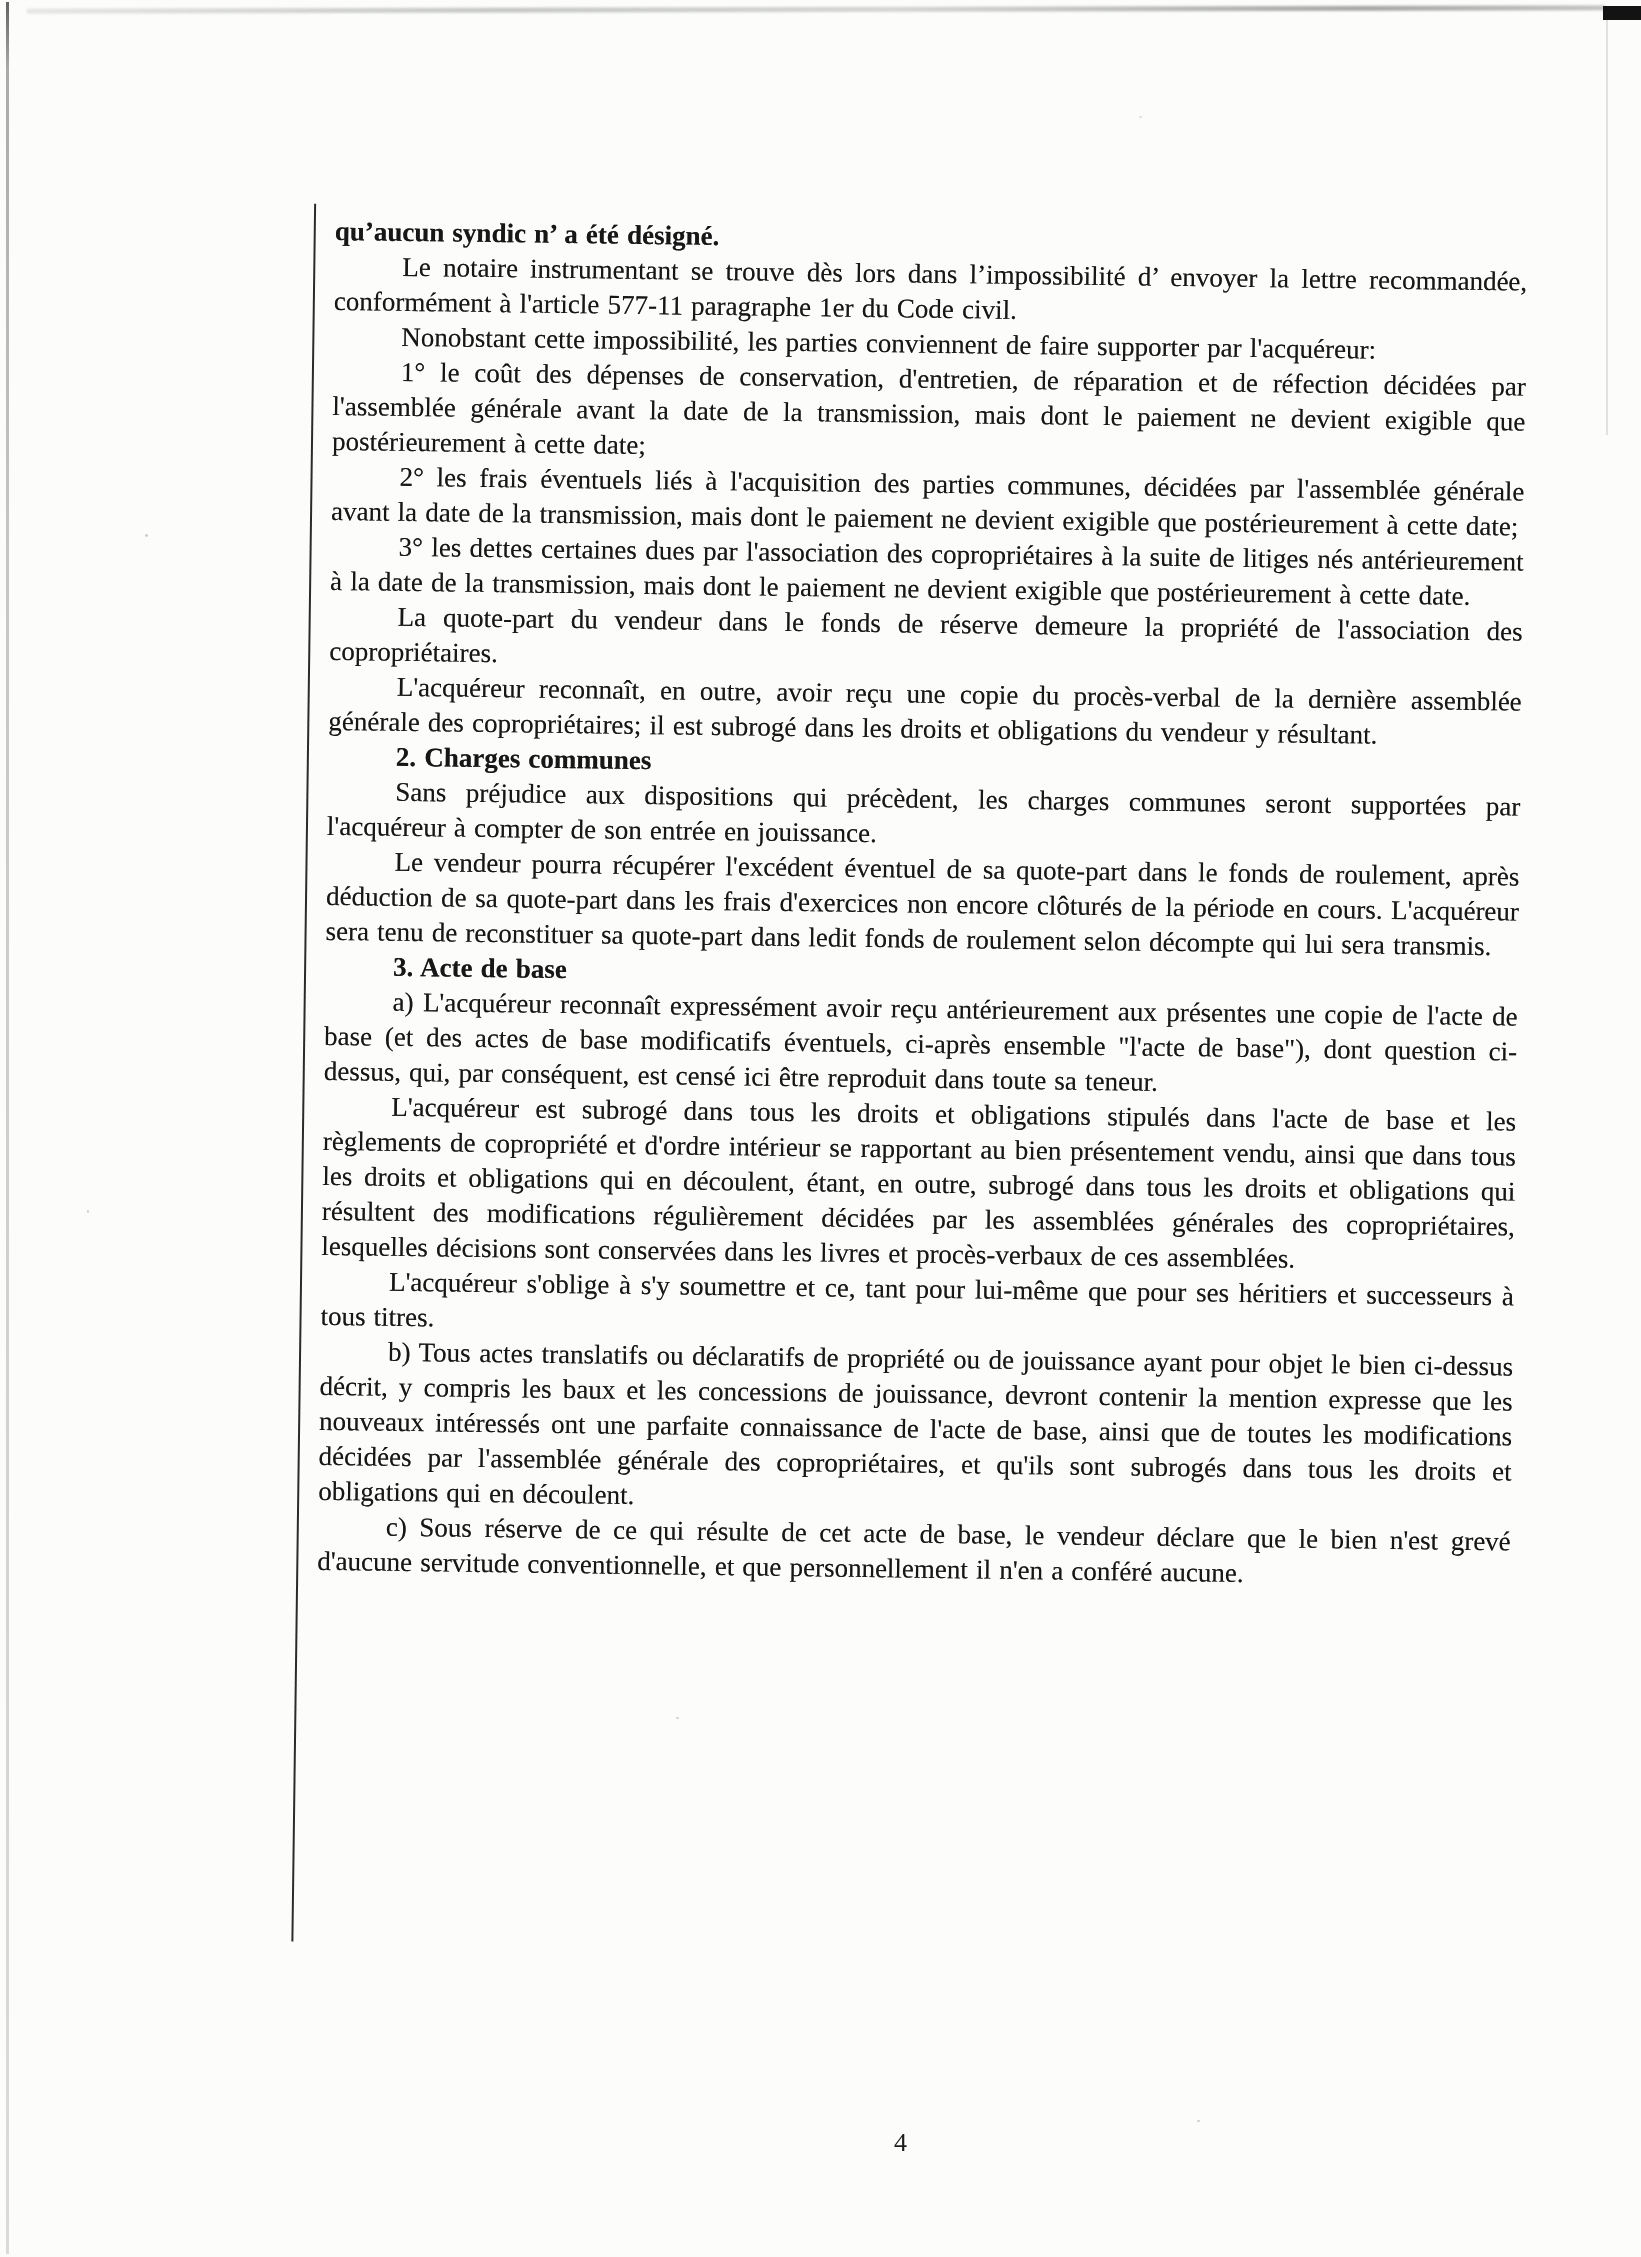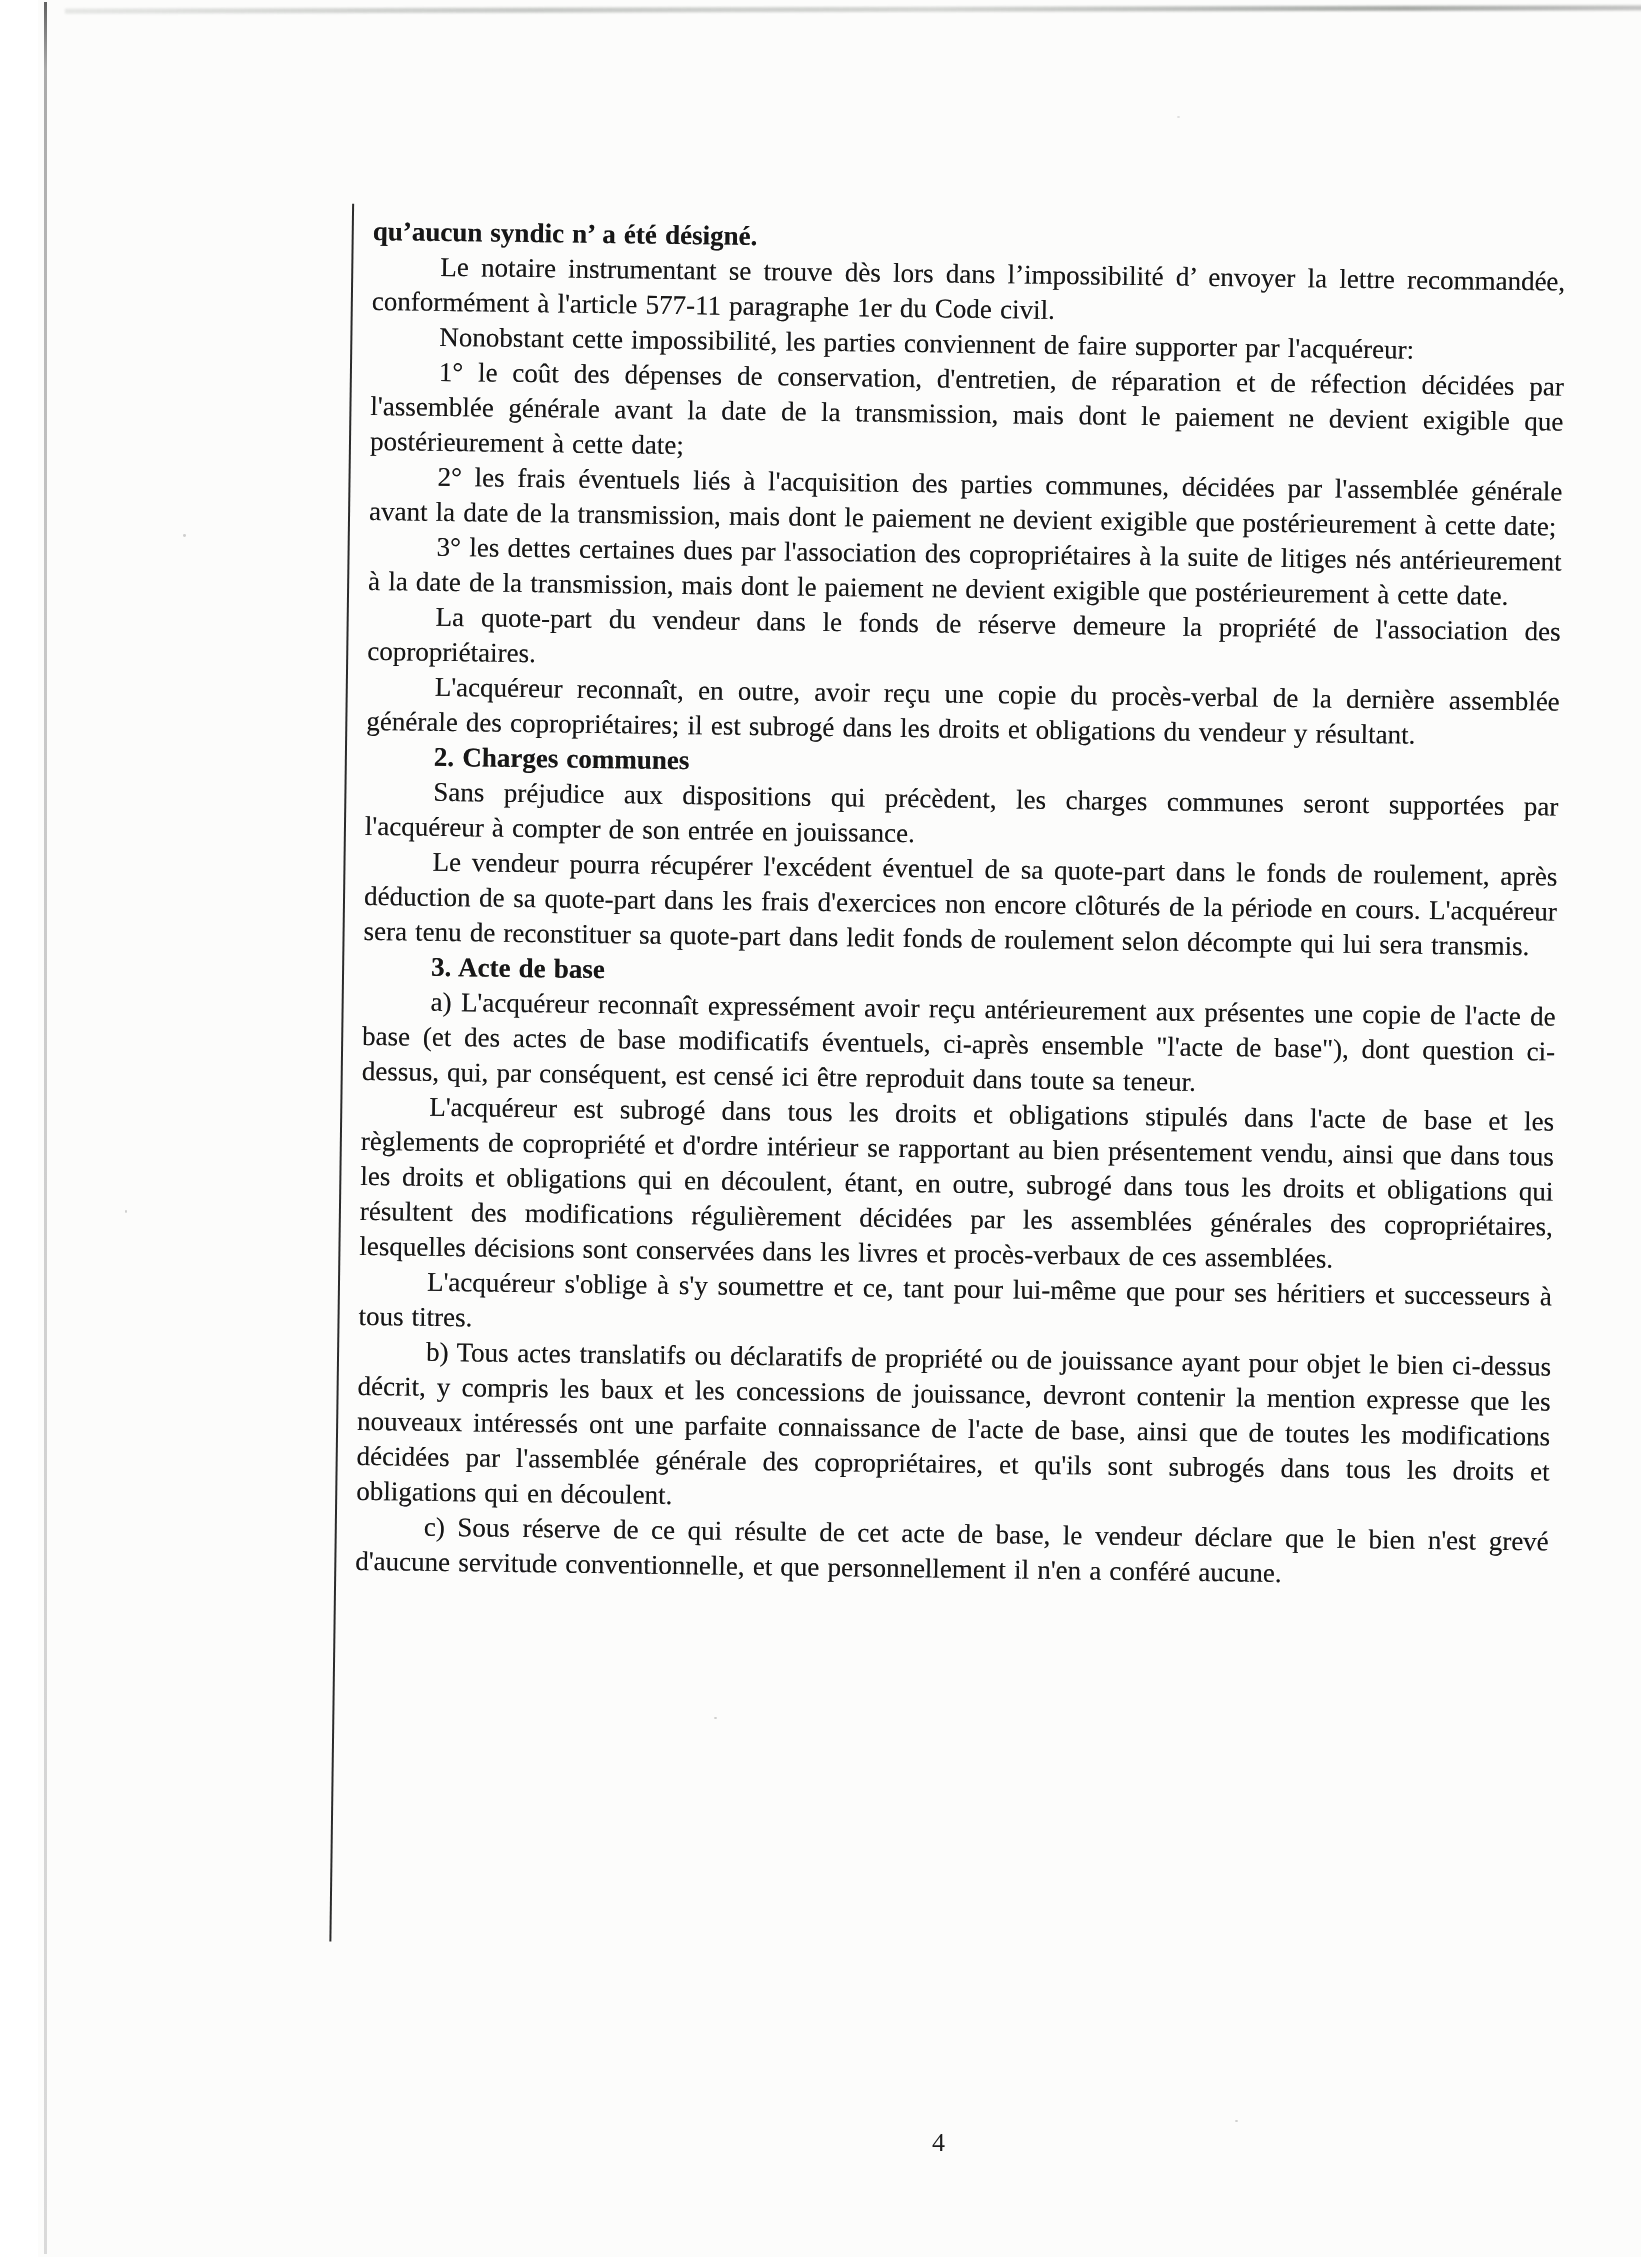--- a/index.html
+++ b/index.html
@@ -6,21 +6,21 @@
     --paper:#fcfcfb;
     --ink:#171717;
     --rule:#2b2b2b;
   }
   html,body{margin:0;padding:0;}
   body{
     width:1641px;height:2257px;position:relative;overflow:hidden;
     background:#ffffff;
     font-family:"Liberation Serif","DejaVu Serif",serif;
   }
-  .sheet{position:absolute;inset:0;background:var(--paper);margin-left:38px;}
+  .sheet{position:absolute;inset:0;background:var(--paper);}
   
   .textblock{
     position:absolute;left:335px;top:214px;width:1193px;
     transform:rotate(0.75deg);transform-origin:0 0;
     color:var(--ink);
     font-size:27px;line-height:35px;
     text-align:justify;
     text-shadow:0 0 0.5px rgba(23,23,23,0.6);
     word-spacing:1.4px;
   }

